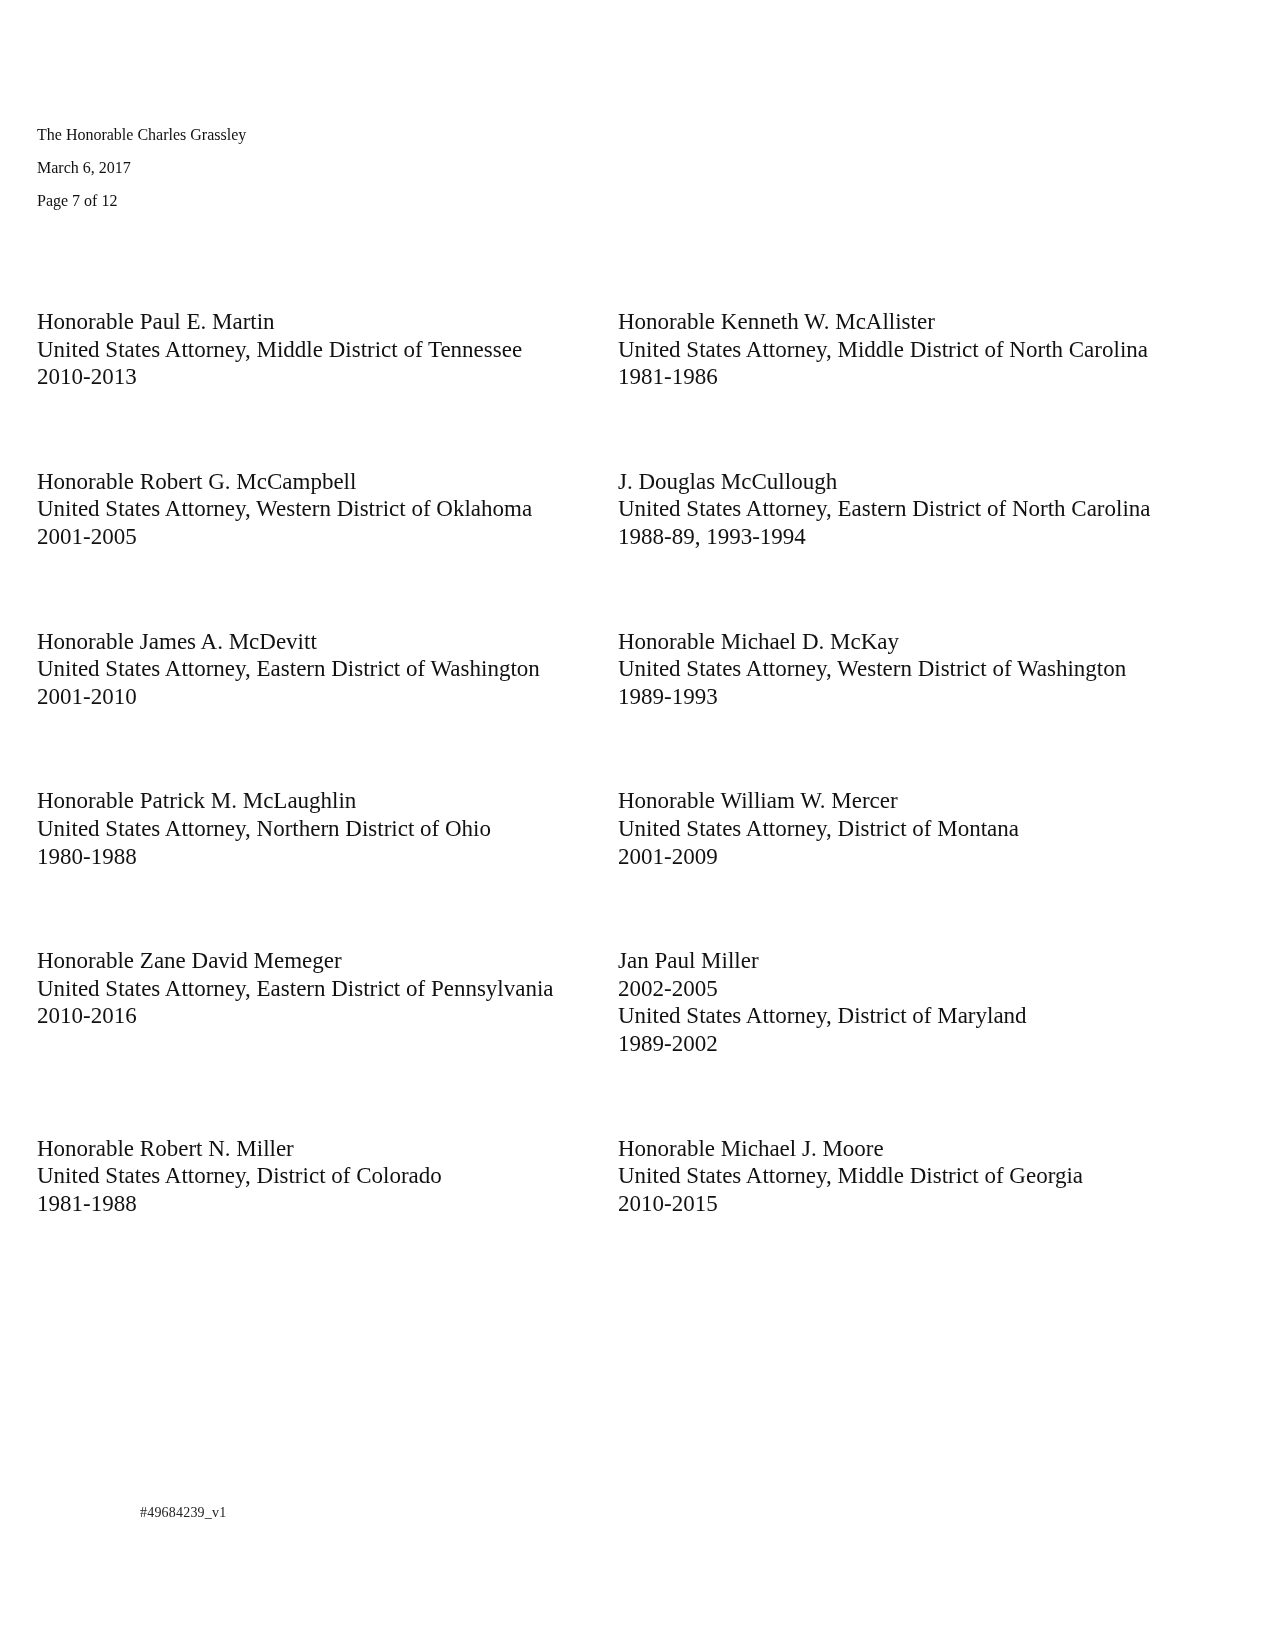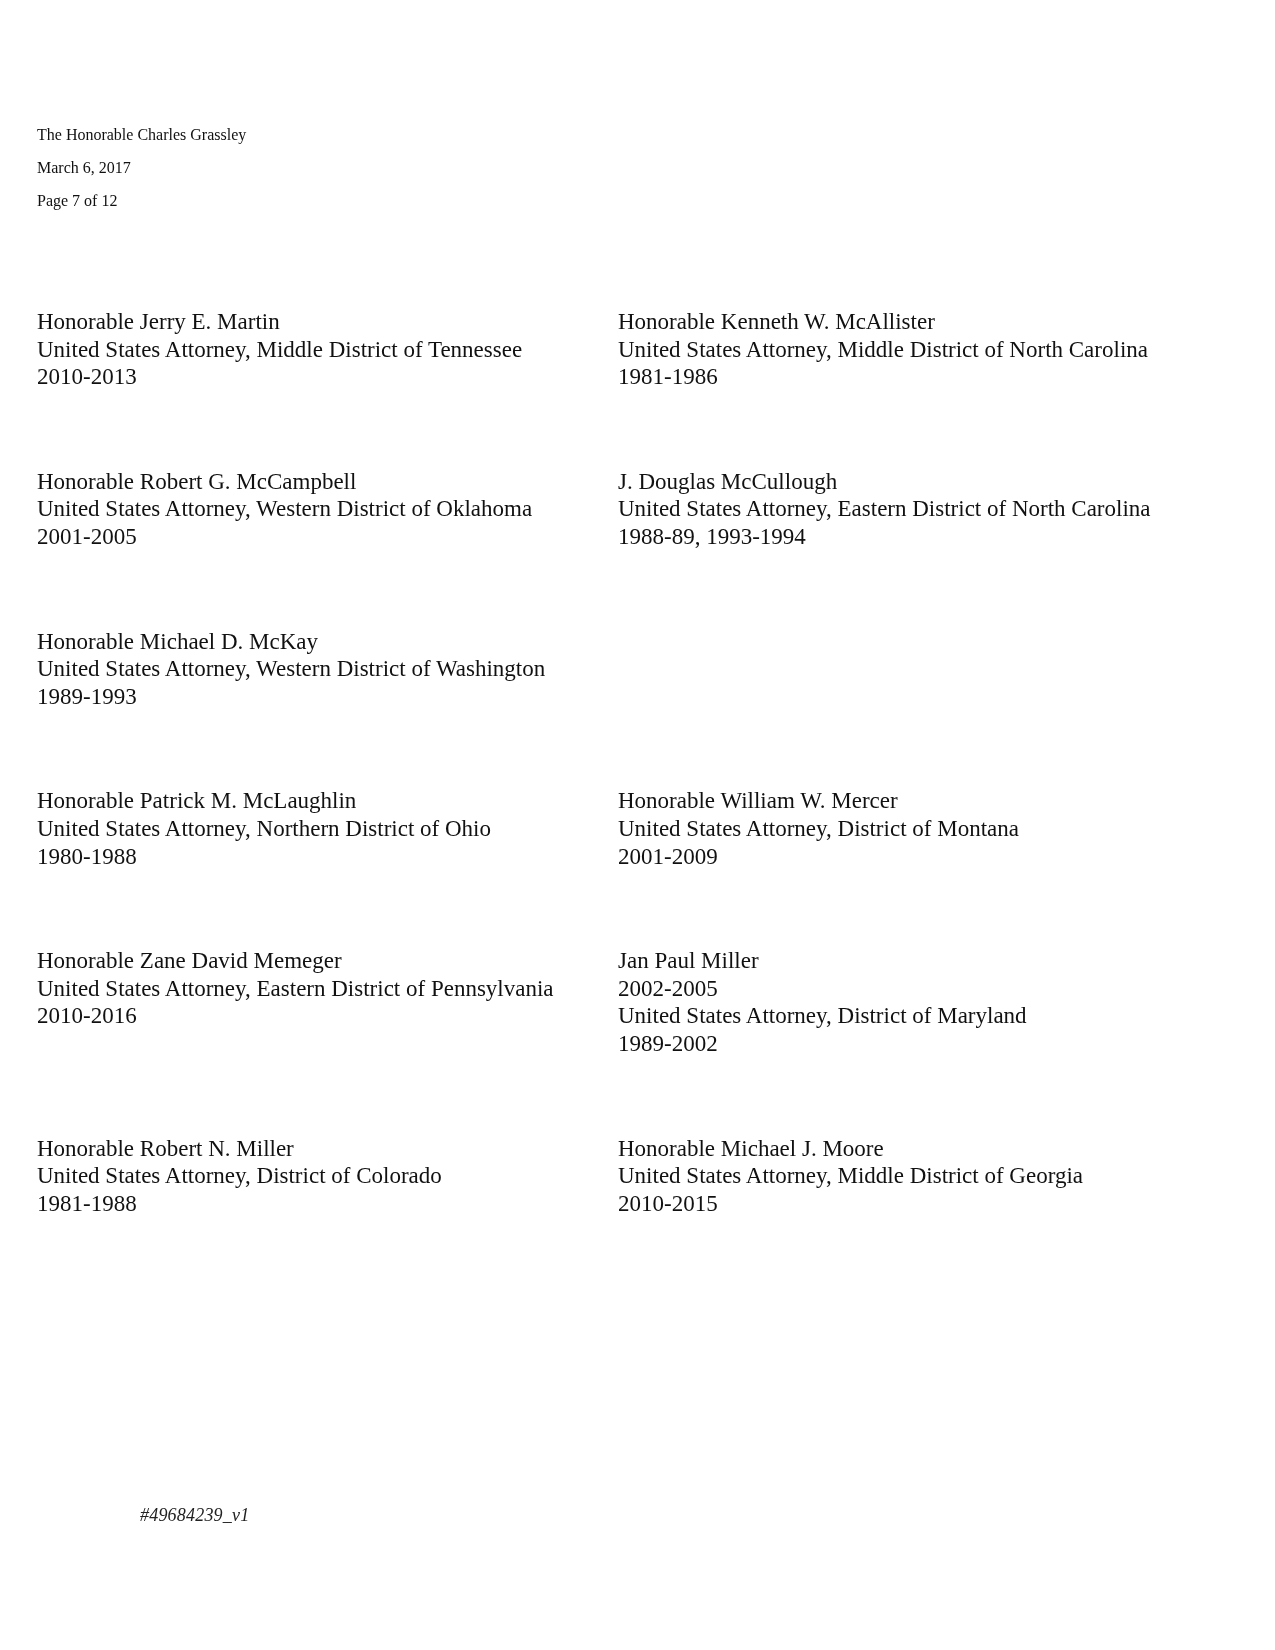--- a/index.html
+++ b/index.html
@@ -35,42 +35,41 @@
     align-items: start;
   }
   .entry {
     font-size: 23px;
     line-height: 27.6px;
   }
   .doc-footer {
     position: absolute;
     left: 140px;
     top: 1505px;
-    font-size: 18px;
+    font-size: 14px;
     letter-spacing: 0.2px;
     color: #222222;
-    font-style: italic;
   }
 </style>
 </head>
 <body>
 
 <div class="page">
 
   <div class="letter-header">
     <div>The Honorable Charles Grassley</div>
     <div>March 6, 2017</div>
     <div>Page 7 of 12</div>
   </div>
 
   <div class="entries">
 
     <div class="entry-row">
       <div class="entry">
-        <div>Honorable Jerry E. Martin</div>
+        <div>Honorable Paul E. Martin</div>
         <div>United States Attorney, Middle District of Tennessee</div>
         <div>2010-2013</div>
       </div>
       <div class="entry">
         <div>Honorable Kenneth W. McAllister</div>
         <div>United States Attorney, Middle District of North Carolina</div>
         <div>1981-1986</div>
       </div>
     </div>
 
@@ -81,20 +80,25 @@
         <div>2001-2005</div>
       </div>
       <div class="entry">
         <div>J. Douglas McCullough</div>
         <div>United States Attorney, Eastern District of North Carolina</div>
         <div>1988-89, 1993-1994</div>
       </div>
     </div>
 
     <div class="entry-row">
+      <div class="entry">
+        <div>Honorable James A. McDevitt</div>
+        <div>United States Attorney, Eastern District of Washington</div>
+        <div>2001-2010</div>
+      </div>
       <div class="entry">
         <div>Honorable Michael D. McKay</div>
         <div>United States Attorney, Western District of Washington</div>
         <div>1989-1993</div>
       </div>
     </div>
 
     <div class="entry-row">
       <div class="entry">
         <div>Honorable Patrick M. McLaughlin</div>

